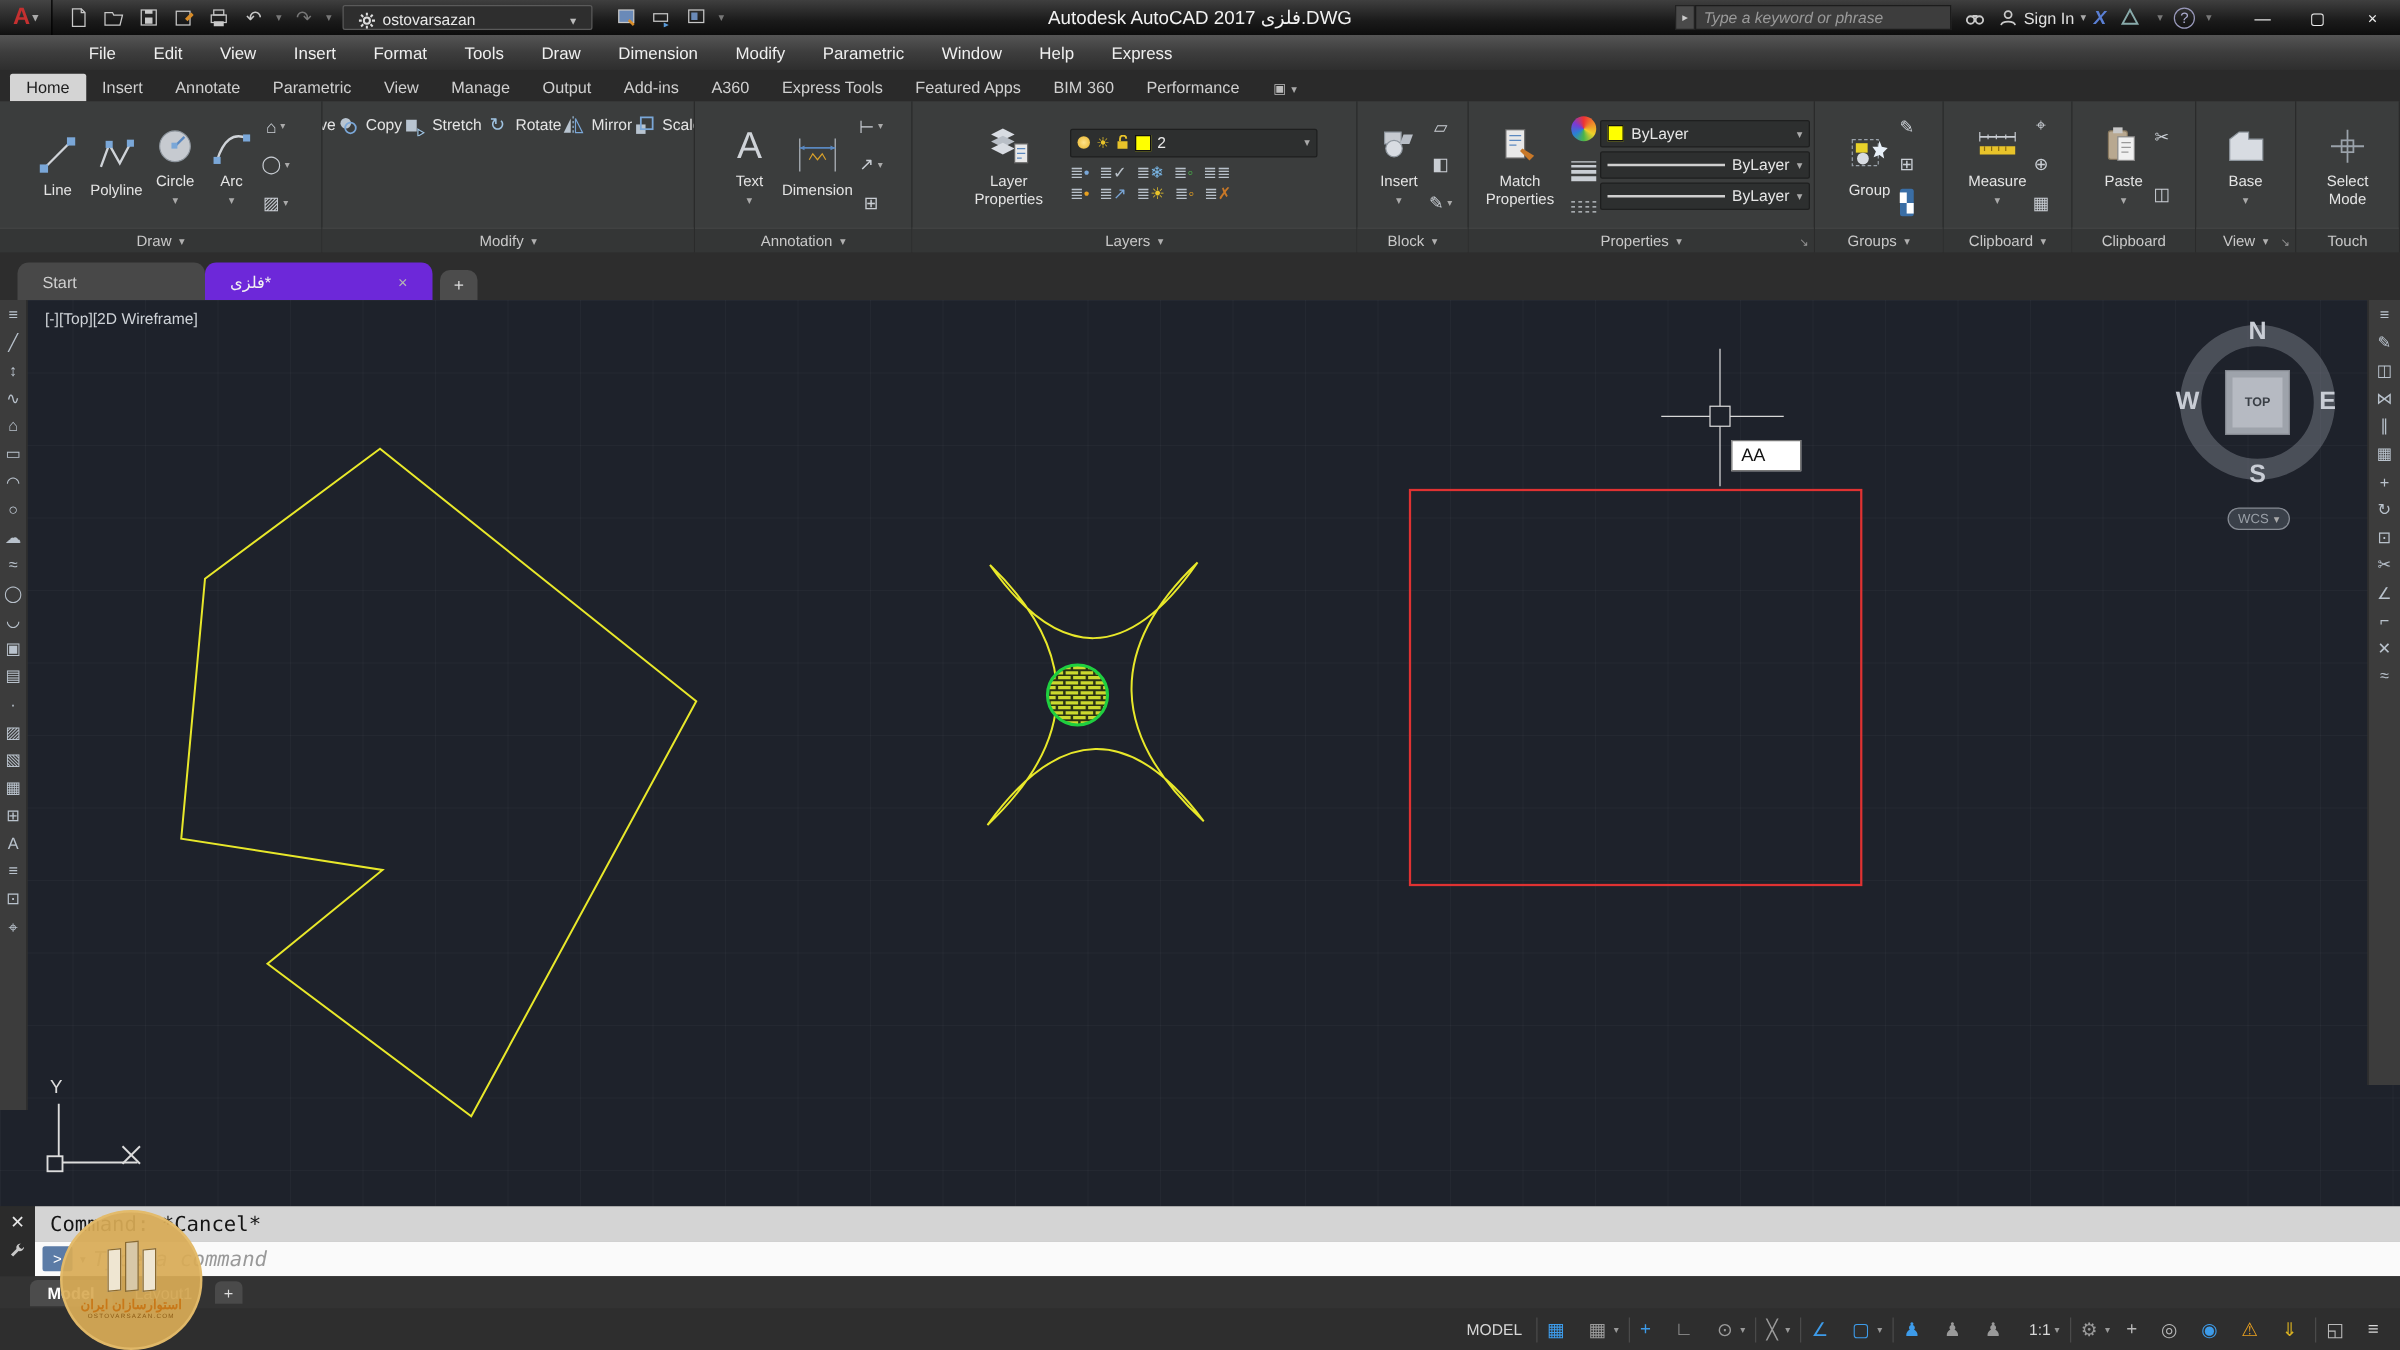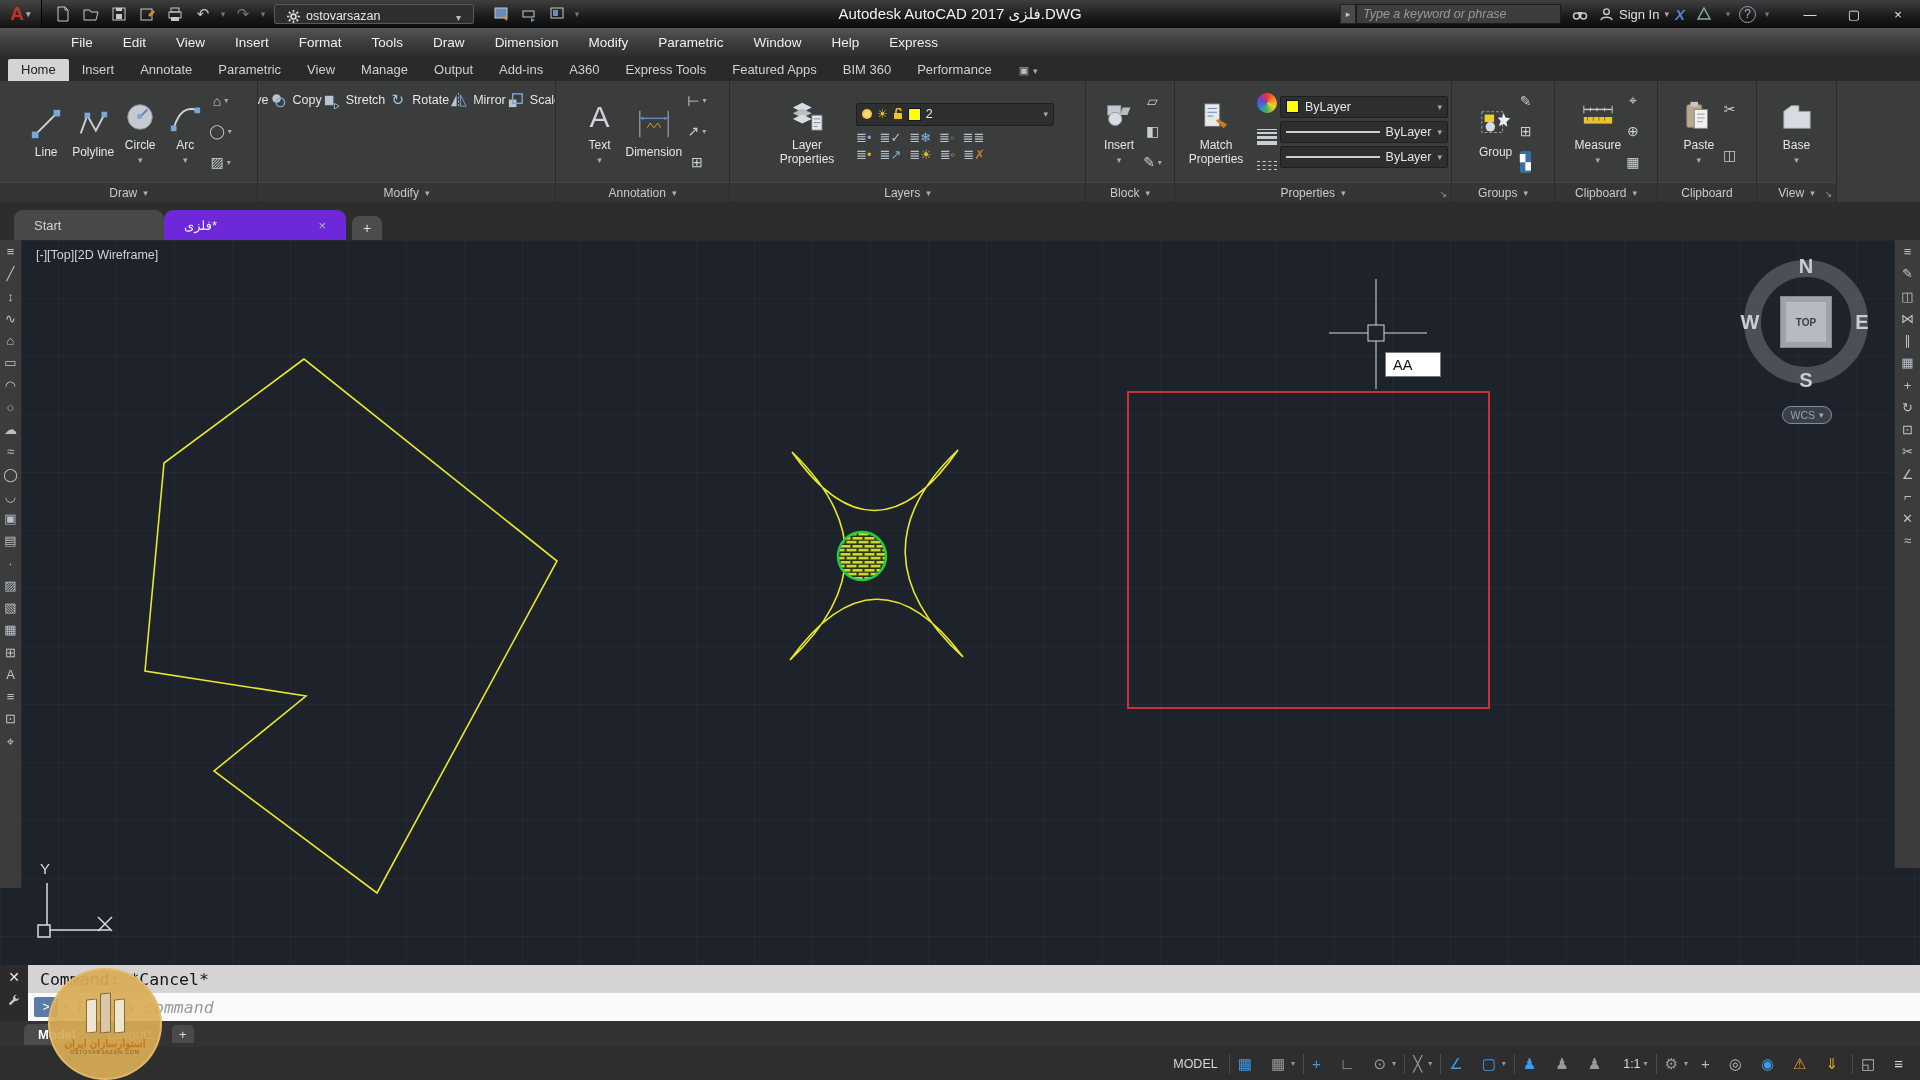--- a/index.html
+++ b/index.html
@@ -665,20 +665,35 @@
         <span class="dd">▾</span>
       </div>
     </div>
     <div class="plabel">
         <span>View</span>
         <span class="dd">▾</span>
       </div>
     <span class="launcher">↘</span>
   </div>
 
+  <div class="panel" style="width:83px">
+    <div class="pbody">
+      <div class="bigbtn">
+        <span class="bigicon"><svg width="34" height="34" viewBox="0 0 36 36">
+              <path d="M18 4v28M4 18h28" stroke="#9aa2aa" stroke-width="1.5"></path>
+              <rect x="13" y="13" width="10" height="10" fill="none" stroke="#9aa2aa" stroke-width="1.5"></rect>
+            </svg></span>
+        <span>Select
+Mode</span>
+      </div>
+    </div>
+    <div class="plabel">
+        <span>Touch</span>
+      </div>
+  </div>
 </div>
 
 <div id="filetabs">
   <div class="ftab start">
       <span>Start</span>
     </div>
   <div class="ftab active">
     <span>فلزی*</span>
     <span class="x">×</span>
   </div>

